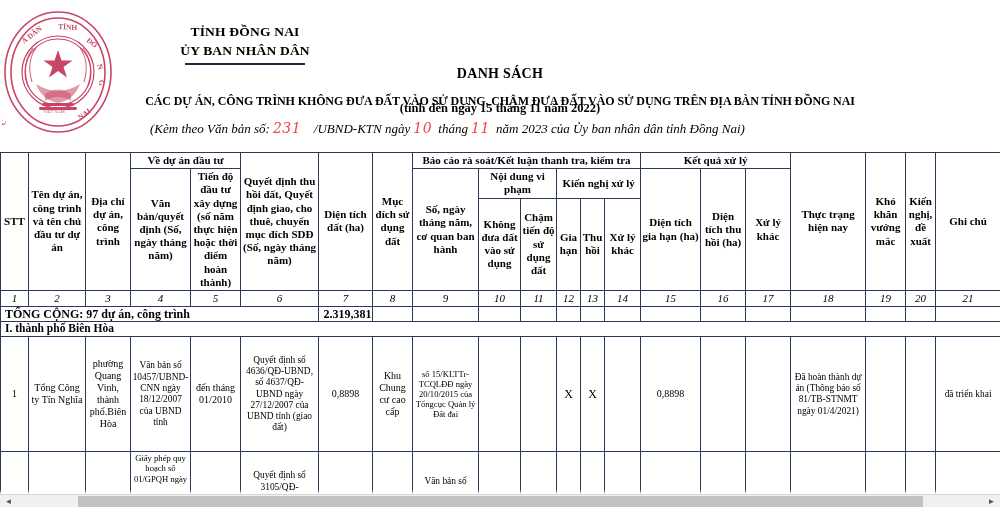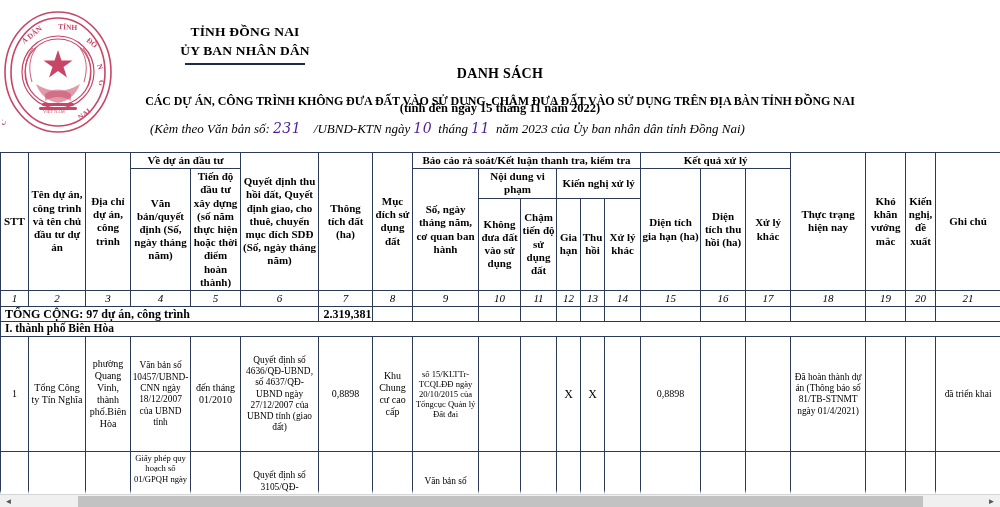--- a/index.html
+++ b/index.html
@@ -85,21 +85,21 @@
     position: absolute;
     left: 150px; top: 120px; width: 760px;
     font-style: italic;
     font-size: 13px;
     white-space: nowrap;
   }
   .hw {
     font-family: "DejaVu Serif", serif;
     font-style: italic;
     font-size: 14px;
-    color: #4c1d95;
+    color: #ef4444;
     padding: 0 3px;
     letter-spacing: .5px;
   }
 
   
   .tbl-wrap {
     position: absolute;
     top: 152px; left: 0;
     width: 1000px; height: 343px;
     overflow: hidden;
@@ -249,21 +249,21 @@
         <col style="width:65px">
       </colgroup>
 
       <thead>
         <tr>
           <th rowspan="4">STT</th>
           <th rowspan="4" class="med">Tên dự án, công trình và tên chủ đầu tư dự án</th>
           <th rowspan="4" class="med">Địa chỉ dự án, công trình</th>
           <th colspan="2">Về dự án đầu tư</th>
           <th rowspan="4" class="med">Quyết định thu hồi đất, Quyết định giao, cho thuê, chuyển mục đích SDĐ (Số, ngày tháng năm)</th>
-          <th rowspan="4" class="med">Thông tích đất (ha)</th>
+          <th rowspan="4" class="med">Diện tích đất (ha)</th>
           <th rowspan="4" class="med">Mục đích sử dụng đất</th>
           <th colspan="6">Báo cáo rà soát/Kết luận thanh tra, kiểm tra</th>
           <th colspan="3">Kết quả xử lý</th>
           <th rowspan="4" class="med">Thực trạng hiện nay</th>
           <th rowspan="4" class="med">Khó khăn vướng mắc</th>
           <th rowspan="4" class="small">Kiến nghị, đề xuất</th>
           <th rowspan="4" class="med">Ghi chú</th>
         </tr>
         <tr>
           <th rowspan="3" class="small">Văn bản/quyết định (Số, ngày tháng năm)</th>

